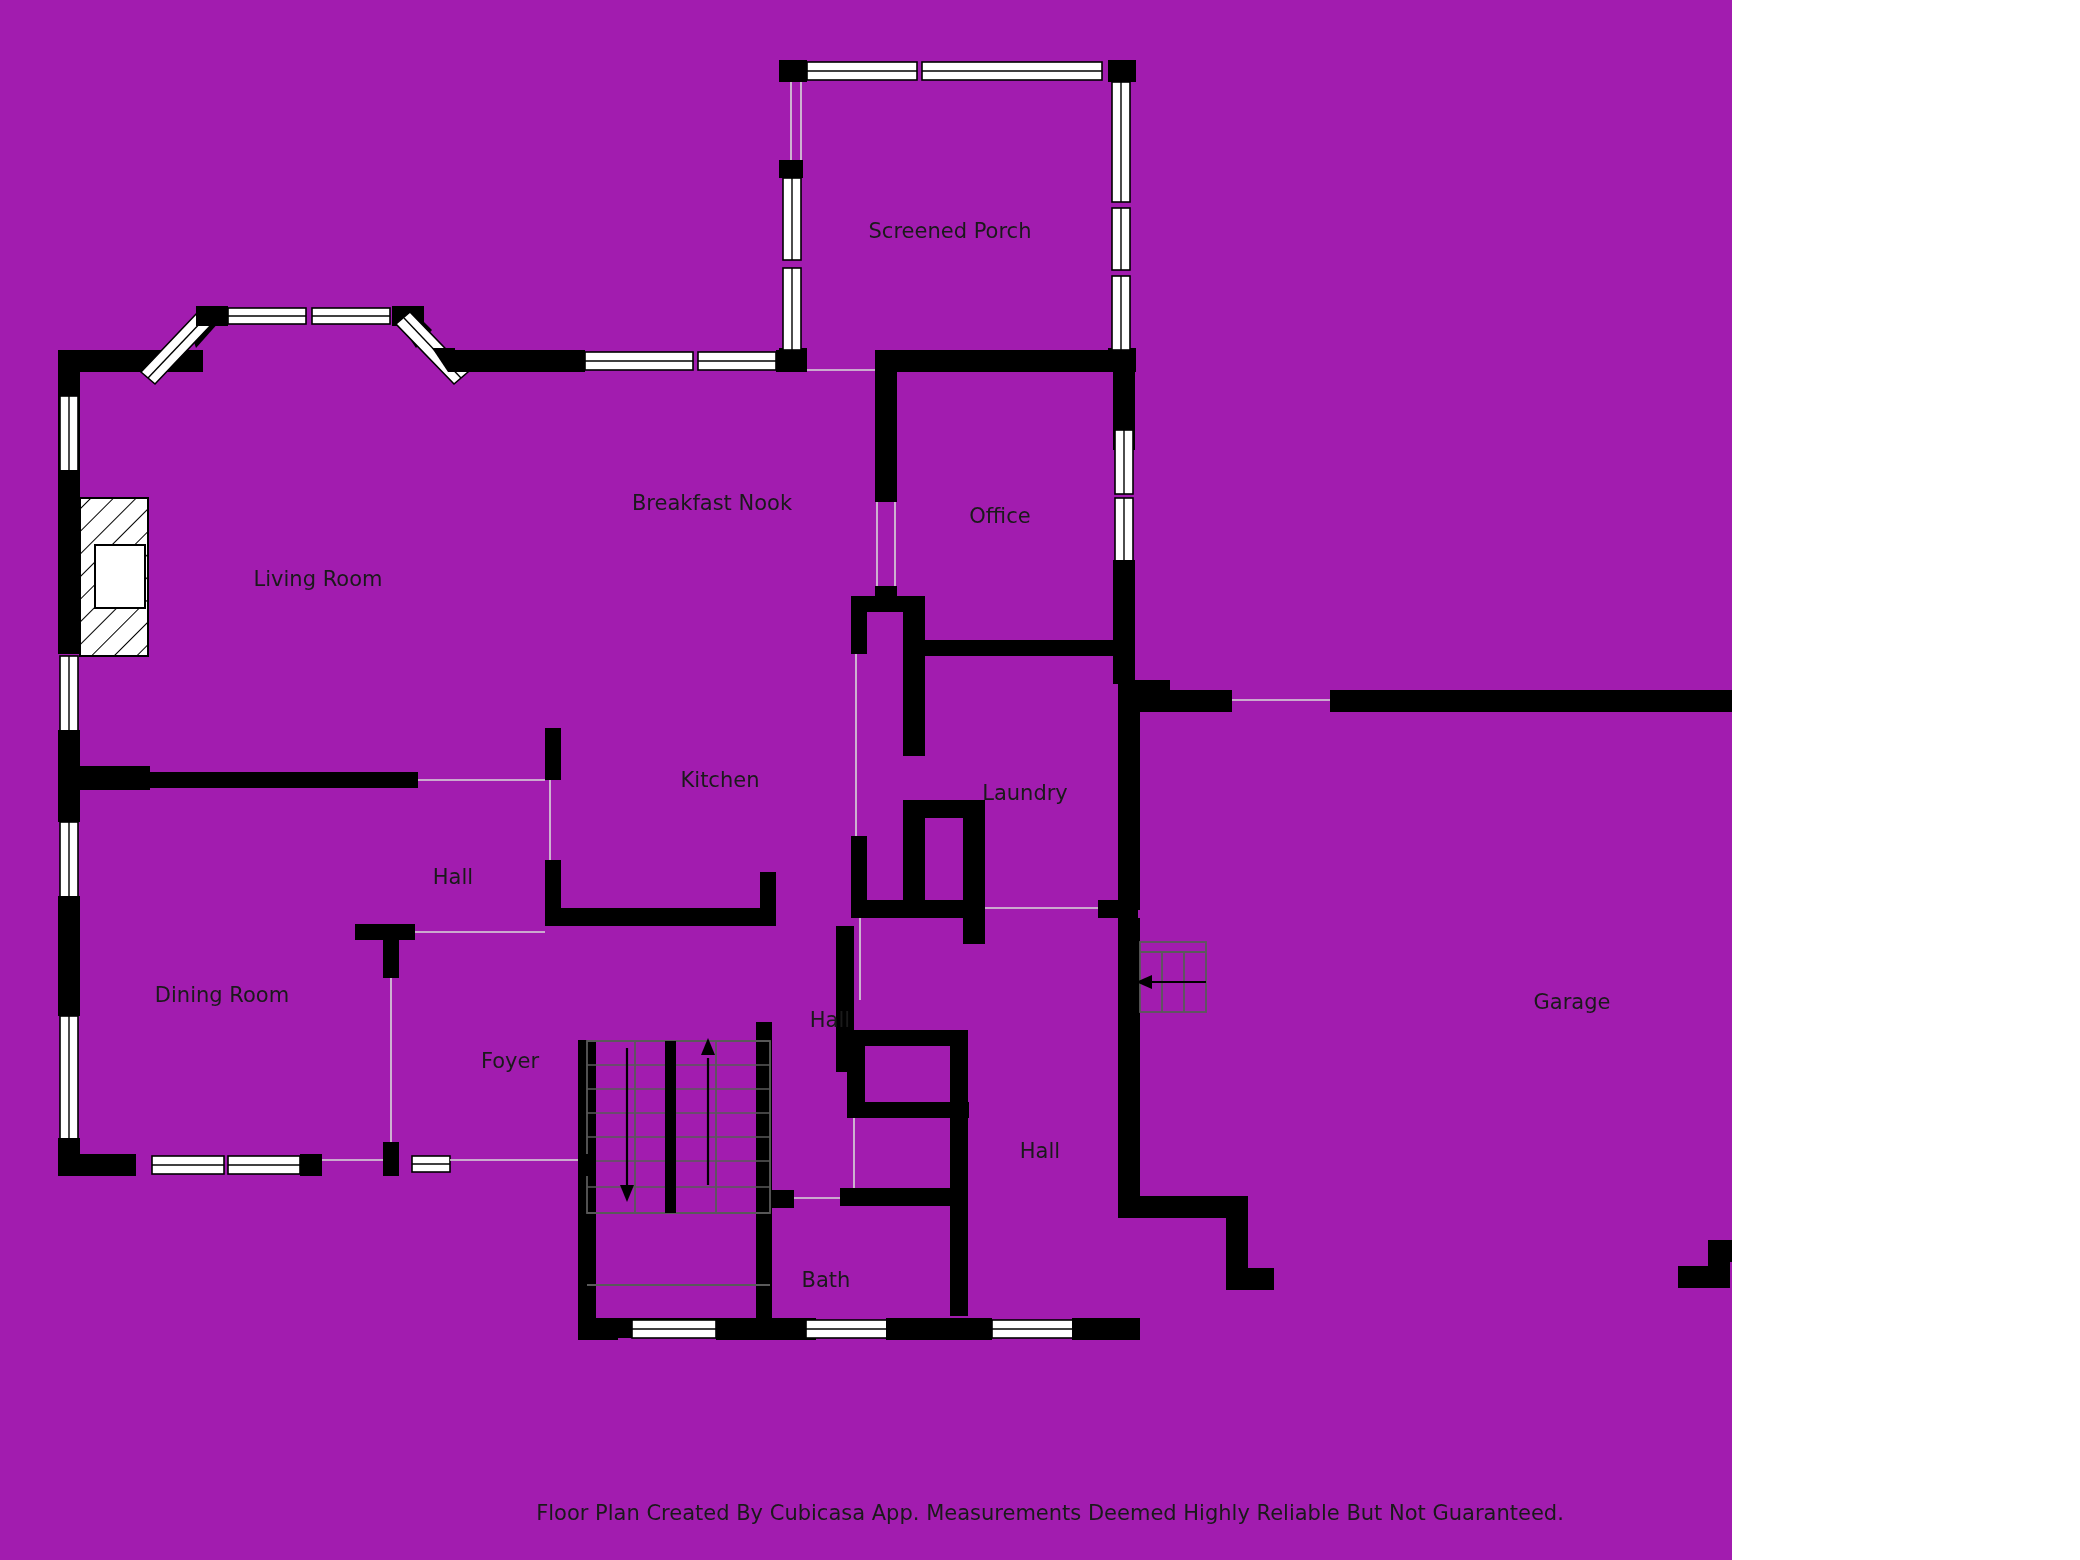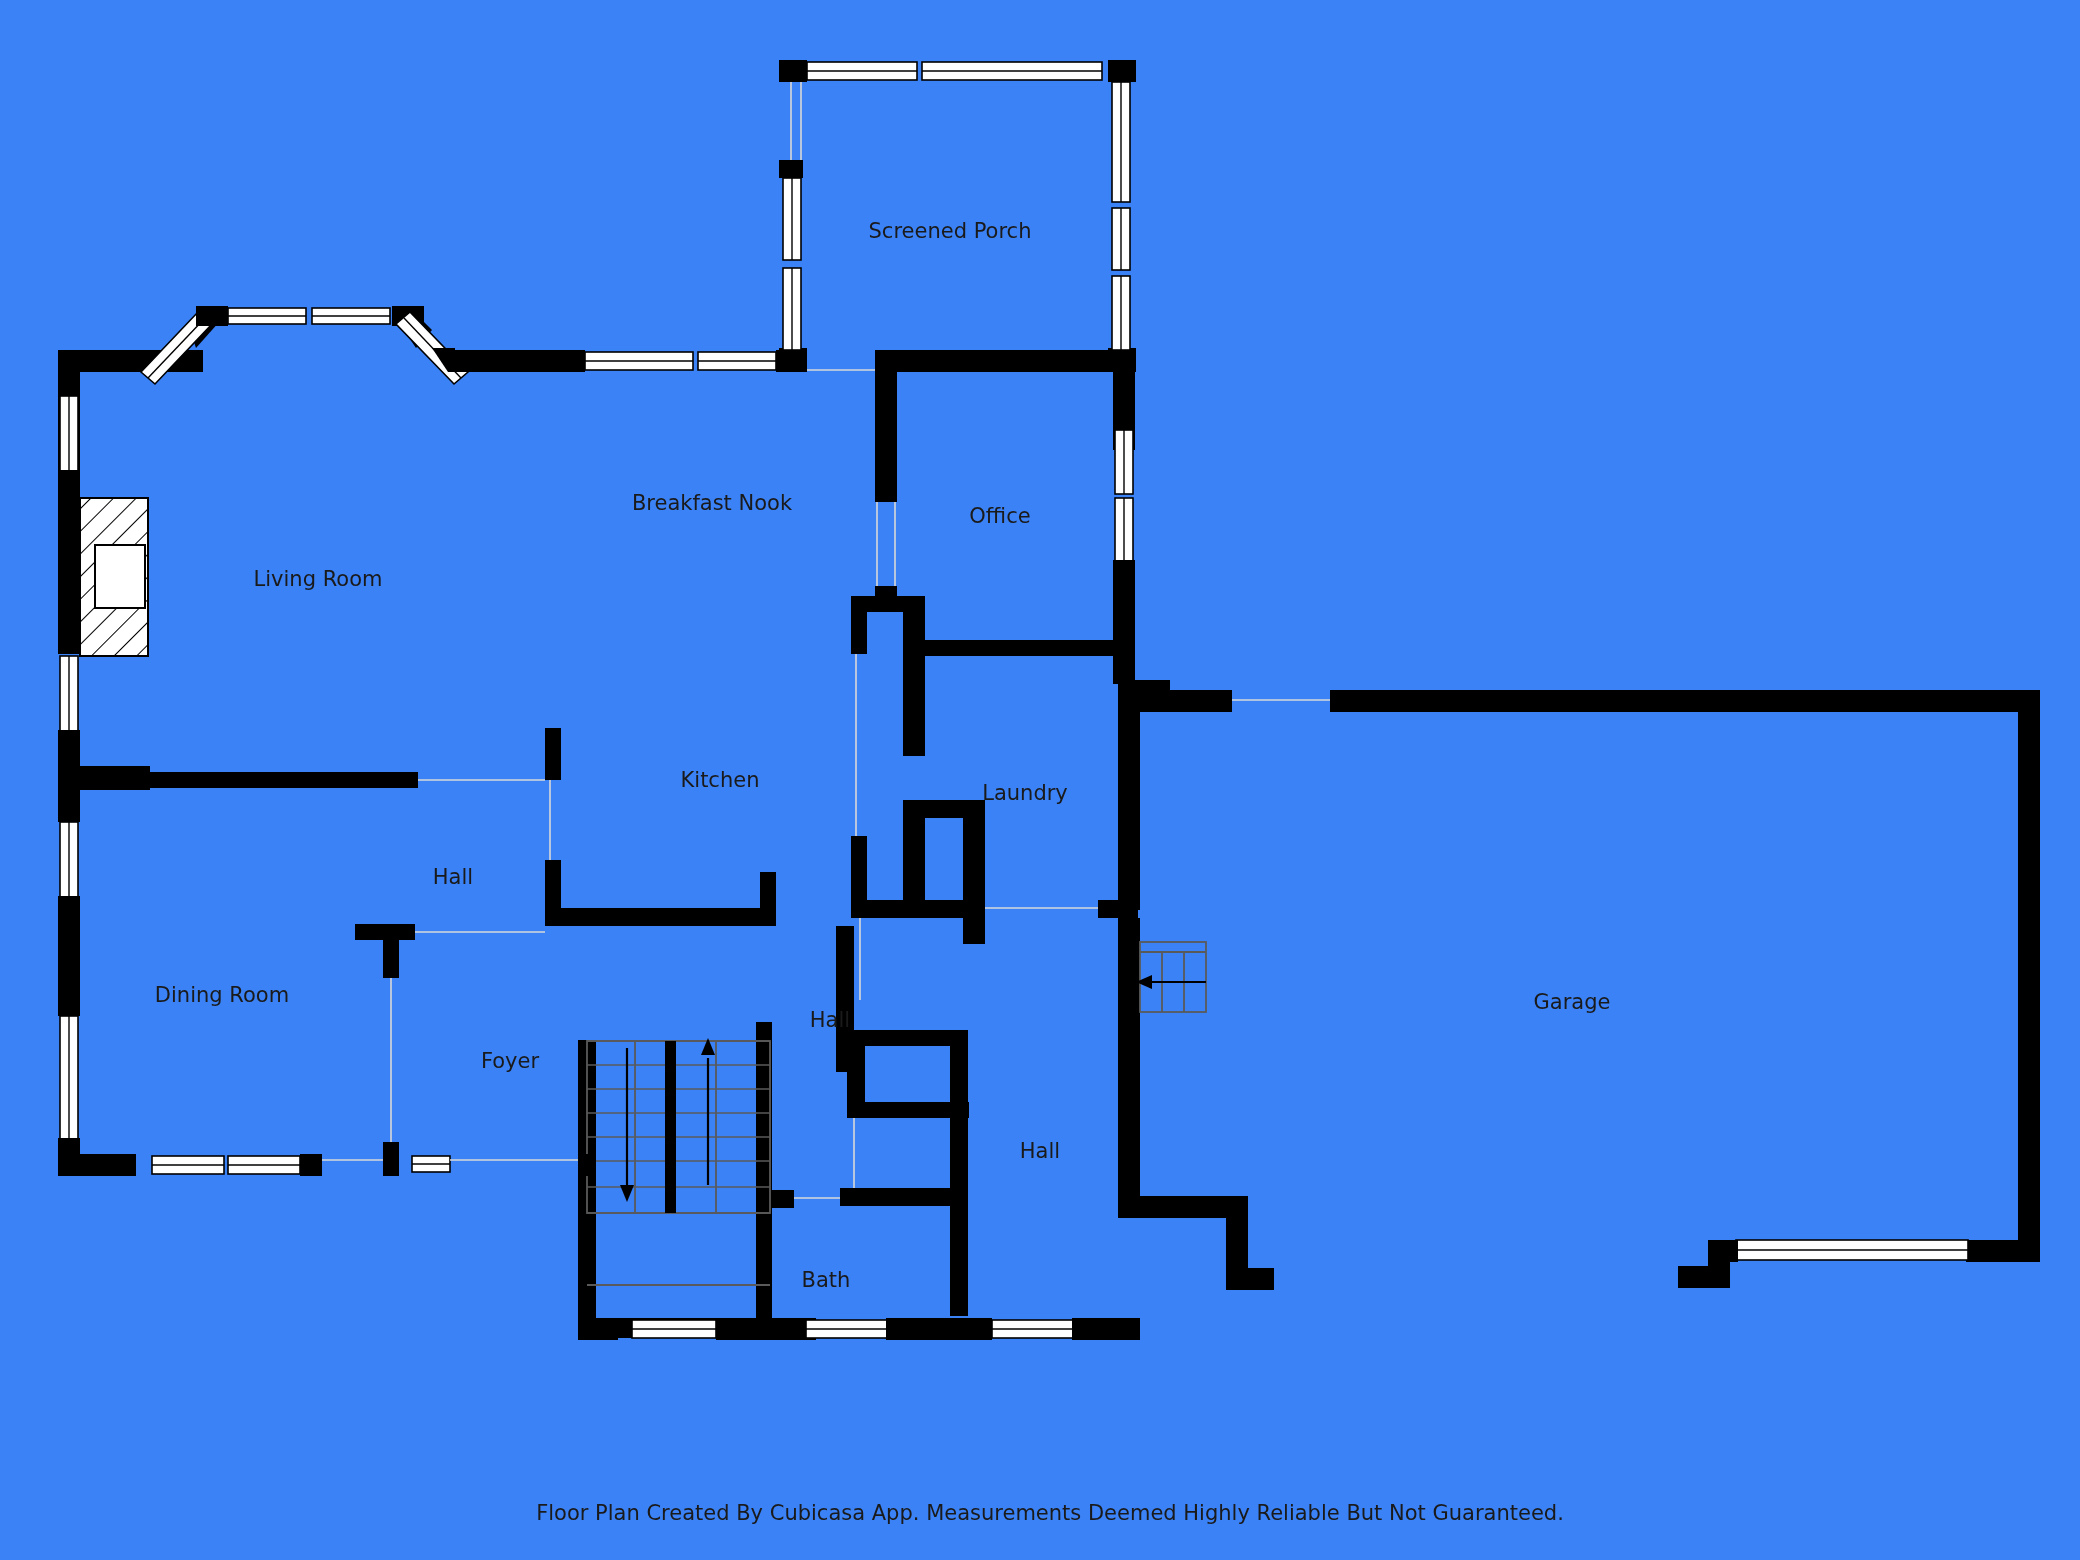--- a/index.html
+++ b/index.html
@@ -6,23 +6,23 @@
   html, body {
     margin: 0;
     padding: 0;
     background: #ffffff;
   }
   body {
     font-family: "DejaVu Sans", "Liberation Sans", sans-serif;
   }
   #plan-root {
     position: relative;
-    width: 2080px;
+    width: 1732px;
     height: 1560px;
-    background: #3b82f6;
+    background: #a21caf;
     overflow: hidden;
   }
   #floorplan-svg {
     position: absolute;
     top: 0;
     left: 0;
     width: 2080px;
     height: 1560px;
     display: block;
   }

